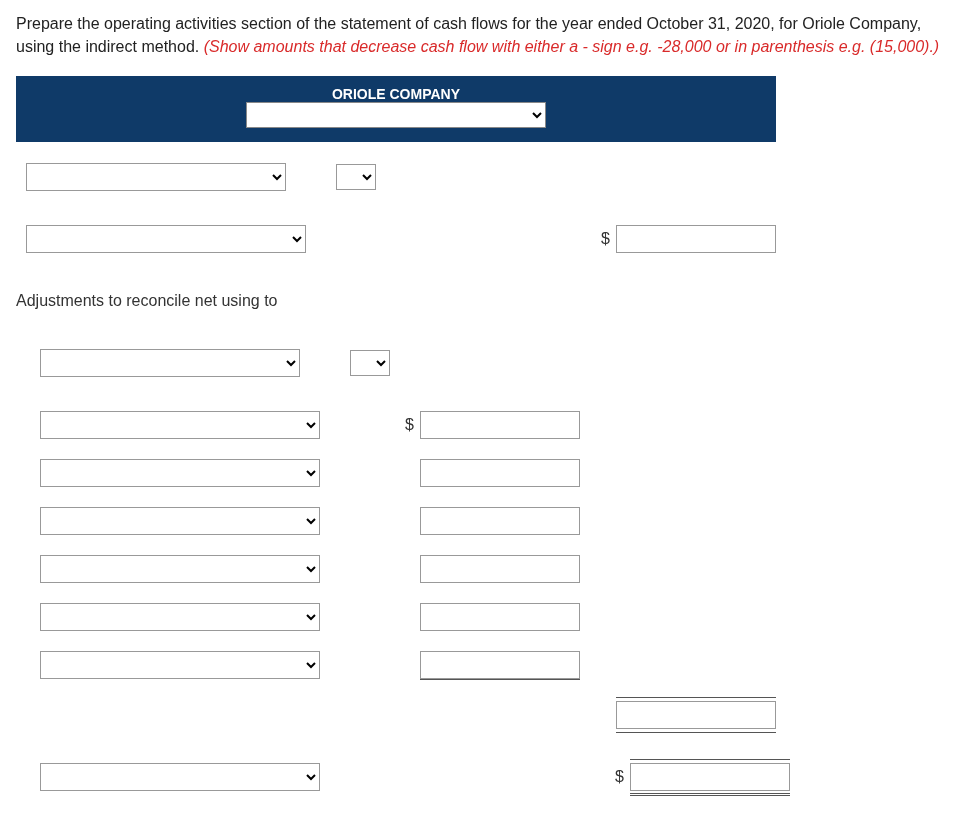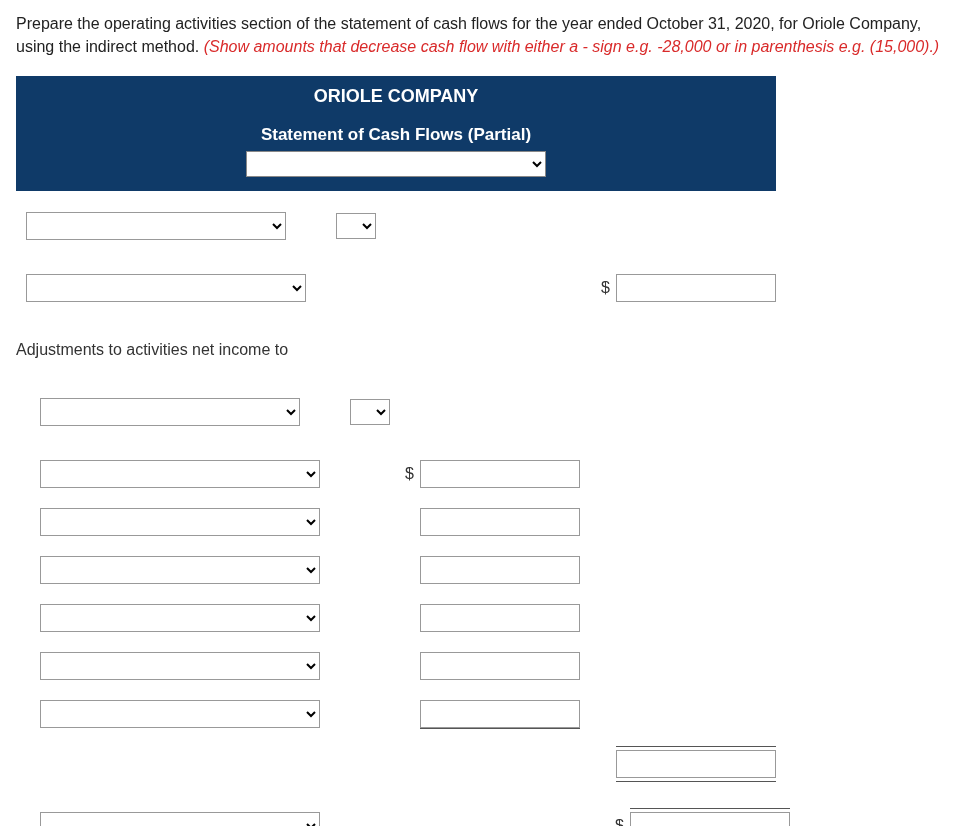--- a/index.html
+++ b/index.html
@@ -21,22 +21,22 @@
     .banner {
       background: #0f3a68;
       color: #fff;
       text-align: center;
       padding: 10px 0 14px 0;
       width: 760px;
       margin-bottom: 20px;
     }
     .banner-title {
       font-weight: bold;
-      font-size: 18px;
-      margin-bottom: 18px;
+      font-size: 14px;
+      margin-bottom: 0;
     }
     .banner-subtitle {
       font-weight: bold;
       font-size: 17px;
       margin-bottom: 6px;
     }
     .banner select {
       width: 300px;
       height: 26px;
       background: #fff;
@@ -111,21 +111,20 @@
 </head>
 <body>
 
 <div class="instructions">
   <span class="black">Prepare the operating activities section of the statement of cash flows for the year ended October 31, 2020, for Oriole Company, using the indirect method. </span>
   <span class="red">(Show amounts that decrease cash flow with either a - sign e.g. -28,000 or in parenthesis e.g. (15,000).)</span>
 </div>
 
 <div class="banner">
   <div class="banner-title">ORIOLE COMPANY</div>
-  <div class="banner-subtitle">Statement of Cash Flows (Partial)</div>
   <select value=""><option></option></select>
 </div>
 
 <div class="form-area">
 
   <div class="row spaced">
     <div class="col-label">
       <select class="label-select" value=""><option></option></select>
     </div>
     <div class="col-suffix">
@@ -139,21 +138,21 @@
     </div>
     <div class="col-suffix"></div>
     <div class="col-amt1"></div>
     <div class="col-amt2">
       <span class="dollar">$</span>
       <input type="text" class="amt-input" value="" style="">
     </div>
   </div>
 
   <div class="row spaced" style="margin-left:-10px;">
-    <span class="static-label">Adjustments to activities net income to</span>
+    <span class="static-label">Adjustments to reconcile net using to</span>
   </div>
 
   <div class="row spaced indent1">
     <div class="col-label">
       <select class="label-select" value=""><option></option></select>
     </div>
     <div class="col-suffix">
       <select class="small-select" value=""><option></option></select>
     </div>
   </div>

